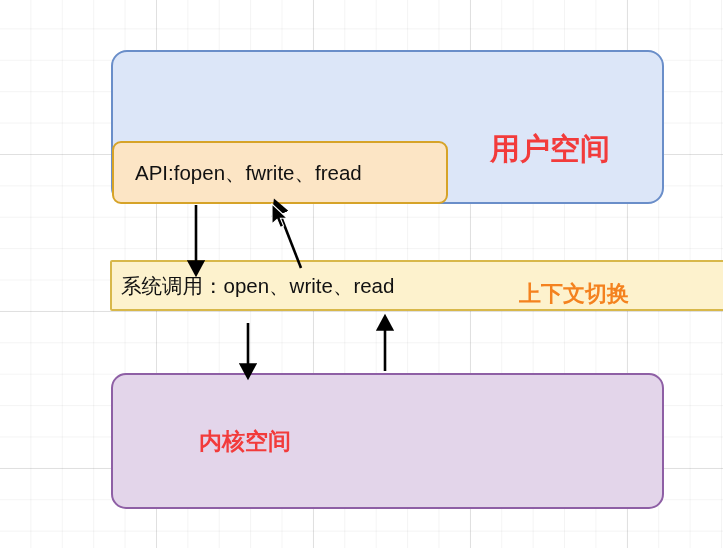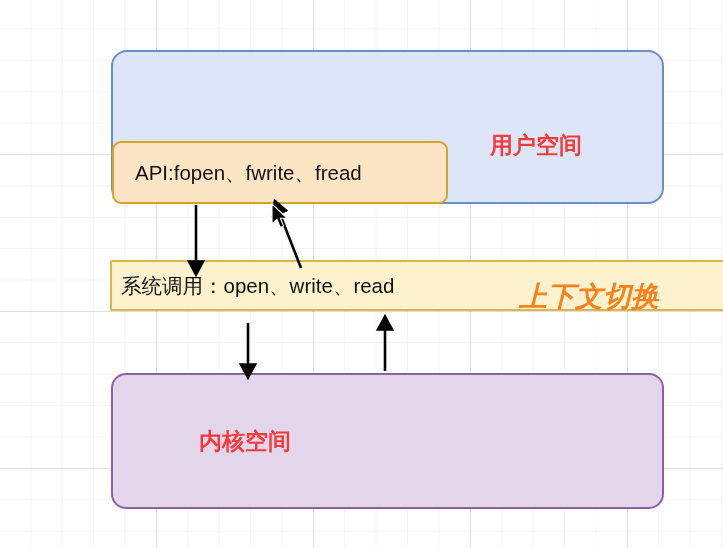--- a/index.html
+++ b/index.html
@@ -96,29 +96,28 @@
   
   .tag-label {
     position: absolute;
     font-weight: bold;
     white-space: nowrap;
     line-height: 1;
   }
   #user-space-label {
     left: 490px;
     top: 134px;
-    font-size: 23px;
+    font-size: 30px;
     color: #f23b3b;
   }
   #context-switch-label {
     left: 519px;
     top: 283px;
-    font-size: 28px;
+    font-size: 22px;
     color: #f4821f;
-    font-style: italic;
   }
   #kernel-space-label {
     left: 199px;
     top: 430px;
     font-size: 23px;
     color: #f23b3b;
   }
 
   #arrow-layer {
     position: absolute;

